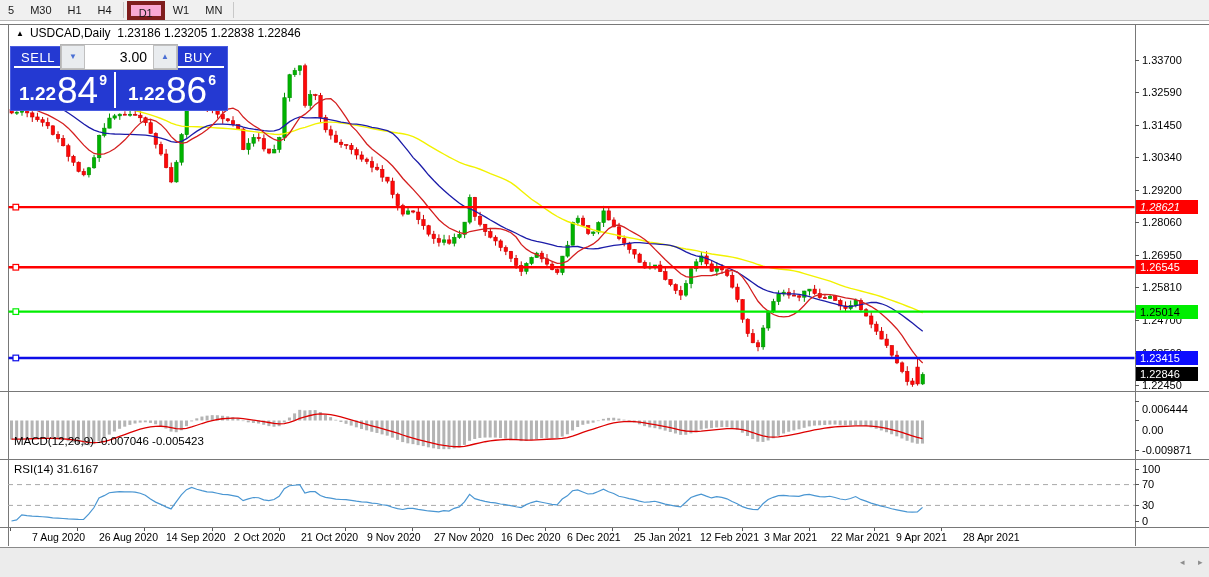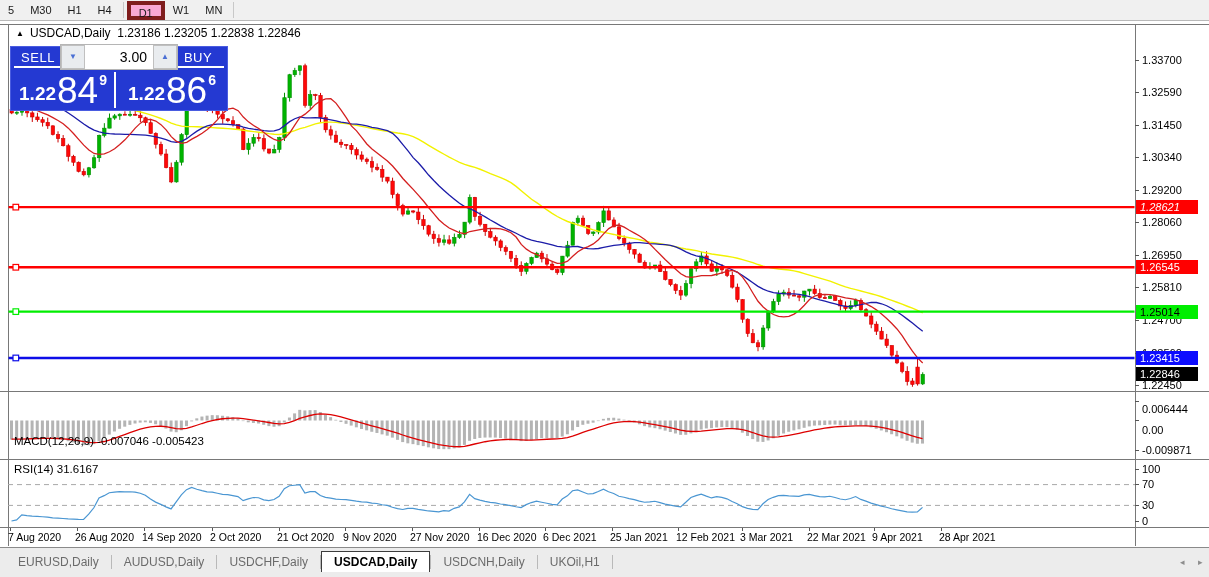--- a/index.html
+++ b/index.html
@@ -27,21 +27,21 @@
   .px-box { position:absolute; top:28px; height:36px; color:#fff; display:flex; align-items:flex-end; justify-content:center; cursor:pointer; }
   #px-bid { left:2px; width:104px; border-right:2px solid #fff; }
   #px-ask { left:108px; width:108px; }
   .px-small { font-size:19px; font-weight:bold; margin-bottom:3px; }
   .px-big { font-size:37px; line-height:34px; font-weight:400; margin:0 1px; }
   .px-sup { font-size:14px; font-weight:bold; align-self:flex-start; margin-top:0px; }
   
   .ax-label { position:absolute; left:1142px; font-size:11px; color:#000;text-align:right; }
   .ax-tick  { position:absolute; left:1135px; width:4px; height:1px; background:#555; }
   .px-flag { position:absolute; left:1136px; height:14px; font-size:11px; line-height:14px; padding:0 4px; z-index:5; min-width:62px; }
-  .date-label { position:absolute; top:531px; font-size:10.5px; color:#000; }
+  .date-label { position:absolute; top:531px; font-size:10.5px; color:#000;margin-left:24px; }
   .date-tick { position:absolute; top:528px; width:1px; height:3px; background:#555; }
   .ind-label { position:absolute; left:14px; font-size:11.5px; color:#000; z-index:4; }
   
   #tabbar { position:absolute; left:0; top:547px; width:1209px; height:30px; background:#ececec; border-top:1px solid #8a8a8a; }
   #tabs { position:absolute; left:6px; top:3px; display:flex; align-items:flex-end; height:21px; }
   .tab { height:20px; line-height:20px; padding:0 12px; font-size:12px; color:#6b6b6b; cursor:pointer; white-space:nowrap; }
   .tab.active { background:#fff; border:1px solid #3c3c3c; border-bottom:none; color:#000; font-weight:bold; height:21px; }
   .tab-sep { width:1px; height:14px; background:#b9b9b9; align-self:center; }
   .scroll-arrow { position:absolute; top:9px; font-size:9px; color:#8d8d8d; cursor:pointer; }
   svg { position:absolute; }
@@ -730,34 +730,20 @@
     <div class="date-tick" style="left: 742px;"></div>
     <div class="date-label" style="left: 740px;">3 Mar 2021</div>
     <div class="date-tick" style="left: 809px;"></div>
     <div class="date-label" style="left: 807px;">22 Mar 2021</div>
     <div class="date-tick" style="left: 874px;"></div>
     <div class="date-label" style="left: 872px;">9 Apr 2021</div>
     <div class="date-tick" style="left: 941px;"></div>
     <div class="date-label" style="left: 939px;">28 Apr 2021</div>
   </div>
 <div id="tabbar">
-  <div id="tabs">
-      <div class="tab">EURUSD,Daily</div>
-      <div class="tab-sep"></div>
-      <div class="tab">AUDUSD,Daily</div>
-      <div class="tab-sep"></div>
-      <div class="tab">USDCHF,Daily</div>
-      <div class="tab-sep"></div>
-      <div class="tab active">USDCAD,Daily</div>
-      <div class="tab-sep"></div>
-      <div class="tab">USDCNH,Daily</div>
-      <div class="tab-sep"></div>
-      <div class="tab">UKOil,H1</div>
-      <div class="tab-sep"></div>
-    </div>
   <div class="scroll-arrow" style="left:1180px;">◂</div>
   <div class="scroll-arrow" style="left:1198px;">▸</div>
 </div>
 
 <div class="px-flag" style="top: 200.139px; background: rgb(255, 0, 0); color: rgb(255, 255, 255); font-style: italic;">1.28621</div>
 <div class="px-flag" style="top: 260.28px; background: rgb(255, 0, 0); color: rgb(255, 255, 255);">1.26545</div>
 <div class="px-flag" style="top: 304.633px; background: rgb(0, 238, 0); color: rgb(0, 0, 0);">1.25014</div>
 <div class="px-flag" style="top: 350.956px; background: rgb(13, 13, 255); color: rgb(255, 255, 255);">1.23415</div>
 <div class="px-flag" style="top: 367.44px; background: rgb(0, 0, 0); color: rgb(255, 255, 255);">1.22846</div>
 

